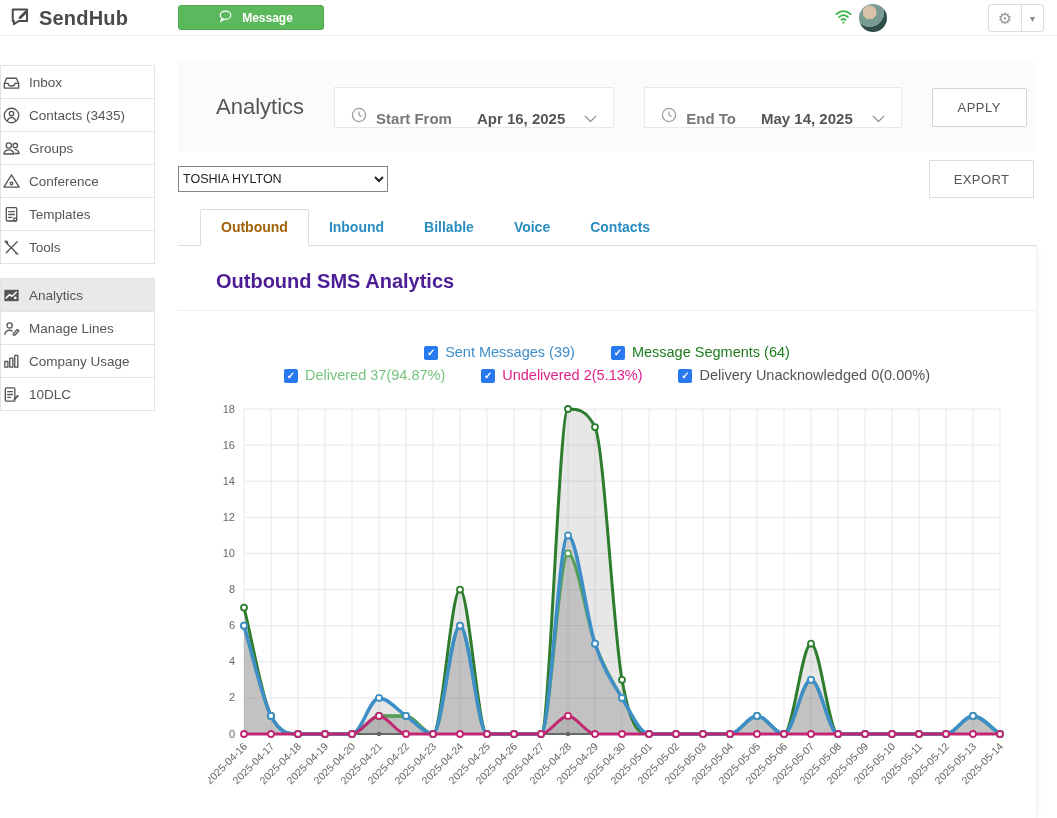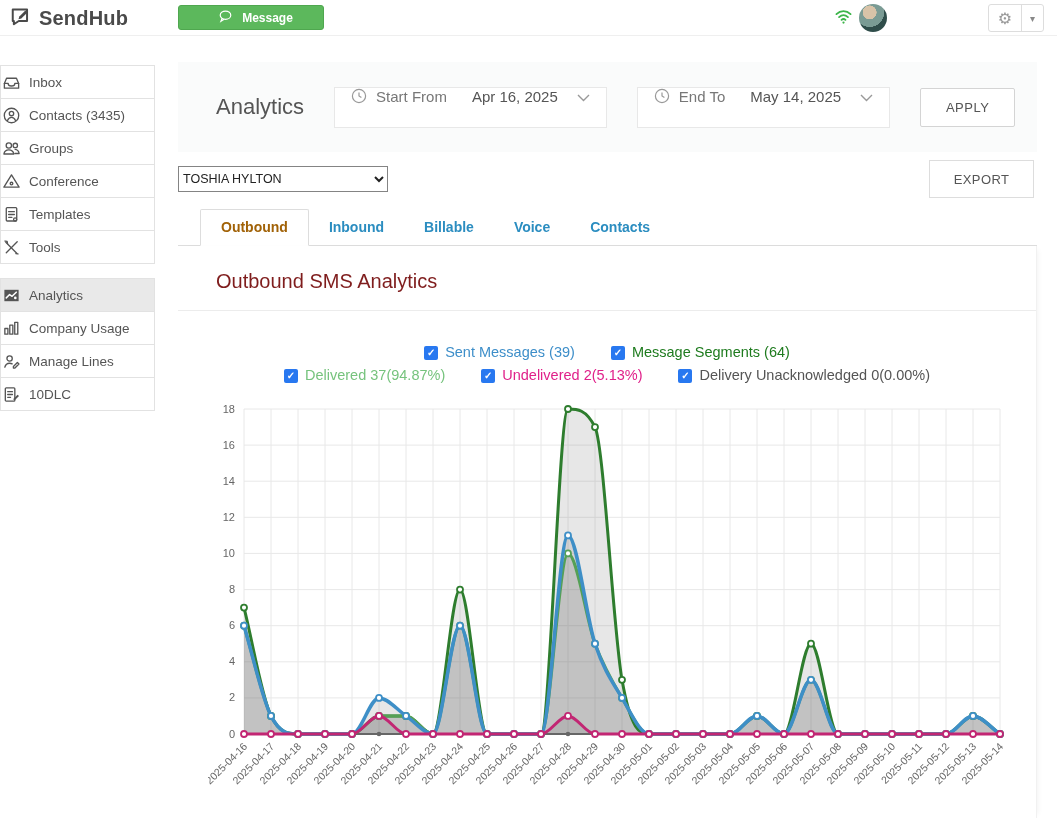--- a/index.html
+++ b/index.html
@@ -23,38 +23,38 @@
   .sidebar { position:absolute; left:0; top:66px; width:155px; }
   .side-group { margin-bottom:15px; }
   .side-item { height:34px; border:1px solid #e2e2e2; margin-top:-1px; background:#fff; display:flex; align-items:center; padding-left:0; gap:8px; font-size:13.5px; color:#555; cursor:pointer; }
   .side-item.active { background:#e9e9e9; }
   .s-icon { width:20px; height:20px; display:flex; align-items:center; justify-content:center; flex:0 0 20px; }
   .s-icon svg { stroke:#555; fill:none; stroke-width:1.4; stroke-linecap:round; stroke-linejoin:round; }
 
   
   .panel-hd { position:absolute; left:178px; top:62px; width:859px; height:90px; background:#fafbfb; display:flex; align-items:center; padding-left:38px; gap:30px; }
   .hd-title { font-size:22px; color:#555; }
-  .date-box { height:41px; background:#fff; border:1px solid #e8e8e8; display:flex; align-items:flex-start; padding:0 16px; gap:9px; cursor:pointer; }
+  .date-box { height:41px; background:#fff; border:1px solid #e8e8e8; display:flex; align-items:flex-end; padding:0 16px; gap:9px; cursor:pointer;font-weight:bold; }
   .date-label { font-size:15px; color:#777; }
   .date-value { font-size:15px; color:#555; margin-left:16px; }
   .chev { margin-left:10px; }
   .apply-btn { height:39px; width:95px; background:#fff; border:1px solid #d4d4d4; border-radius:2px; font-size:13px; color:#555; letter-spacing:.5px; cursor:pointer; font-family:"Liberation Sans",sans-serif; }
 
   
   .line-select { position:absolute; left:178px; top:166px; width:210px; height:26px; font-size:12.5px; color:#222; border:1px solid #848484; background:#fff; font-family:"Liberation Sans",sans-serif; }
   .export-btn { position:absolute; right:23px; top:160px; width:105px; height:38px; background:#fff; border:1px solid #ddd; font-size:13px; color:#555; letter-spacing:.4px; cursor:pointer; font-family:"Liberation Sans",sans-serif; }
 
   
   .tabs { position:absolute; left:178px; top:209px; width:859px; display:flex; padding-left:22px; border-bottom:1px solid #ddd; align-items:flex-end; }
   .tab { padding:9px 20px 10px; font-size:14px; font-weight:bold; color:#2b8dc0; cursor:pointer; margin-bottom:0; }
   .tab.active { background:#fff; border:1px solid #ddd; border-bottom:1px solid #fff; color:#a16207; border-radius:2px 2px 0 0; margin-bottom:-1px; }
 
   
   .section { position:absolute; left:178px; top:246px; width:859px; height:572px; background:#fff; border-right:1px solid #f1f1f1; box-shadow:4px 0 6px -4px rgba(0,0,0,.07); }
-  .section-title { padding:24px 38px 17px; font-size:20px; font-weight:normal; color:#7f1d1d; border-bottom:1px solid #ececec; }
+  .section-title { padding:24px 38px 17px; font-size:20px; font-weight:bold; color:#4c1d95; border-bottom:1px solid #ececec; }
   .legend { margin-top:30px; }
   .legend-row { display:flex; justify-content:center; line-height:23px; }
   .legend-item { display:inline-flex; align-items:center; margin:0 18px; font-size:14.5px; cursor:pointer; }
   .cbx { display:inline-block; width:14px; height:14px; background:#2878f0; border-radius:2px; color:#fff; font-size:10px; line-height:14px; text-align:center; font-weight:bold; margin-right:7px; }
   .chart-wrap { margin:10px 0 0 30px; }
   .ytick { font-size:11px; fill:#666; font-family:"Liberation Sans",sans-serif; }
   .xtick { font-size:10.5px; fill:#666; font-family:"Liberation Sans",sans-serif; }
 </style>
 </head>
 <body>
@@ -165,36 +165,36 @@
               <rect x="2.5" y="4" width="15" height="12" fill="#555" stroke="none"></rect>
               <path d="M4.5 12.5l3.5-3.5 2.6 1.8 4.4-4.3" stroke="#fff" stroke-width="1.6"></path>
               <circle cx="14" cy="12.5" r="1.4" fill="#fff" stroke="none"></circle>
             </svg>
           </span>
           <span class="s-label">Analytics</span>
         </div>
         <div class="side-item">
           <span class="s-icon">
             <svg width="19" height="19" viewBox="0 0 20 20">
+              <circle cx="8" cy="6.8" r="2.8"></circle>
+              <path d="M3 16c.7-2.9 2.6-4.2 5-4.2 1 0 1.9.2 2.7.7"></path>
+              <path d="M12 15.3l4.2-4.2 1.6 1.6-4.2 4.2H12z"></path>
+            </svg>
+          </span>
+          <span class="s-label">Manage Lines</span>
+        </div>
+        <div class="side-item">
+          <span class="s-icon">
+            <svg width="19" height="19" viewBox="0 0 20 20">
               <rect x="3" y="10" width="3.2" height="6"></rect>
               <rect x="8.2" y="6.5" width="3.2" height="9.5"></rect>
               <rect x="13.4" y="3.5" width="3.2" height="12.5"></rect>
             </svg>
           </span>
           <span class="s-label">Company Usage</span>
-        </div>
-        <div class="side-item">
-          <span class="s-icon">
-            <svg width="19" height="19" viewBox="0 0 20 20">
-              <circle cx="8" cy="6.8" r="2.8"></circle>
-              <path d="M3 16c.7-2.9 2.6-4.2 5-4.2 1 0 1.9.2 2.7.7"></path>
-              <path d="M12 15.3l4.2-4.2 1.6 1.6-4.2 4.2H12z"></path>
-            </svg>
-          </span>
-          <span class="s-label">Manage Lines</span>
         </div>
         <div class="side-item">
           <span class="s-icon">
             <svg width="19" height="19" viewBox="0 0 20 20">
               <rect x="3.5" y="3" width="10" height="14" rx="1"></rect>
               <path d="M6 7h5M6 10h5M6 13h3"></path>
               <path d="M12.2 14.4l4.2-4.2 1.5 1.5-4.2 4.2h-1.5z" fill="#555" stroke="none"></path>
             </svg>
           </span>
           <span class="s-label">10DLC</span>

